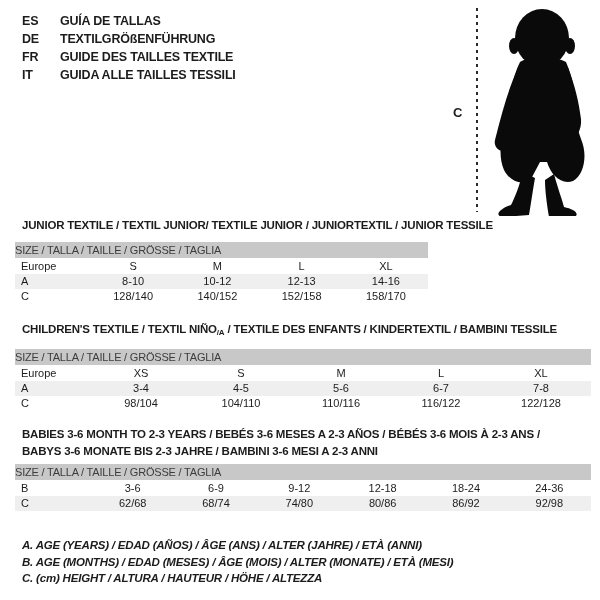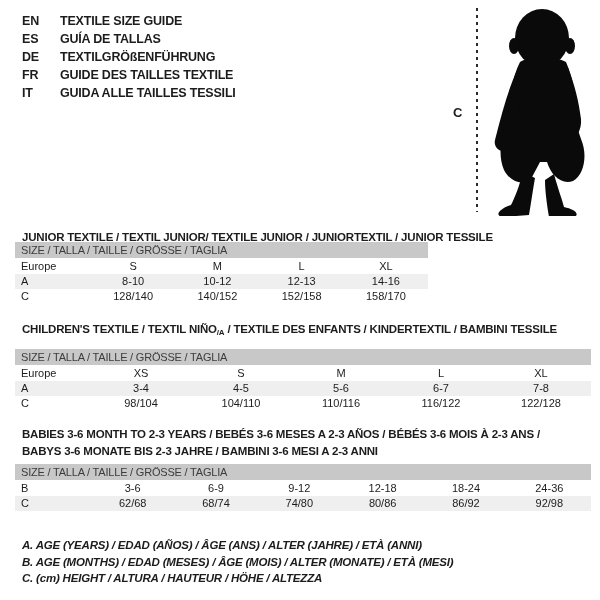--- a/index.html
+++ b/index.html
@@ -28,39 +28,35 @@
   .section-title {
     left:22px; font-weight:bold; font-size:11.5px; letter-spacing:-0.2px;
     line-height:17px; white-space:nowrap;
   }
   .title-sub { font-size:8px; vertical-align:-2px; }
 
   
   .size-table { left:15px; }
   .size-bar {
     background:#c8c8c8; color:#3c3c3c; height:16px; line-height:16px;
-    padding-left:6px; font-size:11px; letter-spacing:-0.2px; margin-bottom:1px;
+    font-size:11px; letter-spacing:-0.2px; margin-bottom:1px;
   }
   .trow { display:flex; height:15px; line-height:15px; font-size:11px; }
   .trow.alt { background:#efefef; }
   .tlabel { width:70px; padding-left:6px; text-align:left; }
   .tcell { flex:1; text-align:center; }
 
   
   .legend-block { left:22px; top:537px;font-style:italic; }
   .legend-line { font-weight:bold; font-size:11.5px; letter-spacing:-0.2px; line-height:16.5px; white-space:nowrap; }
 </style>
 </head>
 <body>
 
 <div class="abs lang-block">
-  <div class="lang-row">
-    <span class="lang-code">EN</span>
-    <span class="lang-title">TEXTILE SIZE GUIDE</span>
-  </div>
   <div class="lang-row">
     <span class="lang-code">ES</span>
     <span class="lang-title">GUÍA DE TALLAS</span>
   </div>
   <div class="lang-row">
     <span class="lang-code">DE</span>
     <span class="lang-title">TEXTILGRÖßENFÜHRUNG</span>
   </div>
   <div class="lang-row">
     <span class="lang-code">FR</span>
@@ -81,21 +77,21 @@
     <ellipse cx="82" cy="42" rx="5" ry="8"></ellipse>
     <path d="M32,58 C40,52 68,52 78,58 C86,76 89,98 87,118 L23,118 C20,96 24,74 32,58 Z"></path>
     <path d="M30,64 C21,83 14,108 7,136 C5,145 16,151 20,143 C27,121 33,97 39,72 Z"></path>
     <path d="M80,64 C87,81 91,99 93,115 C94,126 88,134 81,140 C76,134 78,123 80,115 C80,99 78,83 74,70 Z"></path>
     <path d="M24,110 C13,127 9,150 16,166 C22,178 35,182 43,175 L52,158 L59,158 C63,171 73,181 85,177 C96,171 100,151 93,135 C89,123 86,114 84,110 Z"></path>
     <path d="M35,168 C31,183 27,193 23,201 C11,205 6,212 15,213 L41,211 C43,199 45,185 47,174 Z"></path>
     <path d="M66,170 C70,185 74,195 76,203 C85,205 92,209 87,213 L61,213 C59,201 57,187 57,176 Z"></path>
   </g>
 </svg>
 
-<div class="abs section-title" style="top:217px;margin-top:12px;">JUNIOR TEXTILE / TEXTIL JUNIOR/ TEXTILE JUNIOR / JUNIORTEXTIL / JUNIOR TESSILE</div>
+<div class="abs section-title" style="top:217px;">JUNIOR TEXTILE / TEXTIL JUNIOR/ TEXTILE JUNIOR / JUNIORTEXTIL / JUNIOR TESSILE</div>
 <div class="abs size-table" style="top:242px; width:413px;">
   <div class="size-bar">SIZE / TALLA / TAILLE / GRÖSSE / TAGLIA</div>
   <div class="trow">
     <span class="tlabel">Europe</span>
     <span class="tcell">S</span>
     <span class="tcell">M</span>
     <span class="tcell">L</span>
     <span class="tcell">XL</span>
   </div>
   <div class="trow alt">

